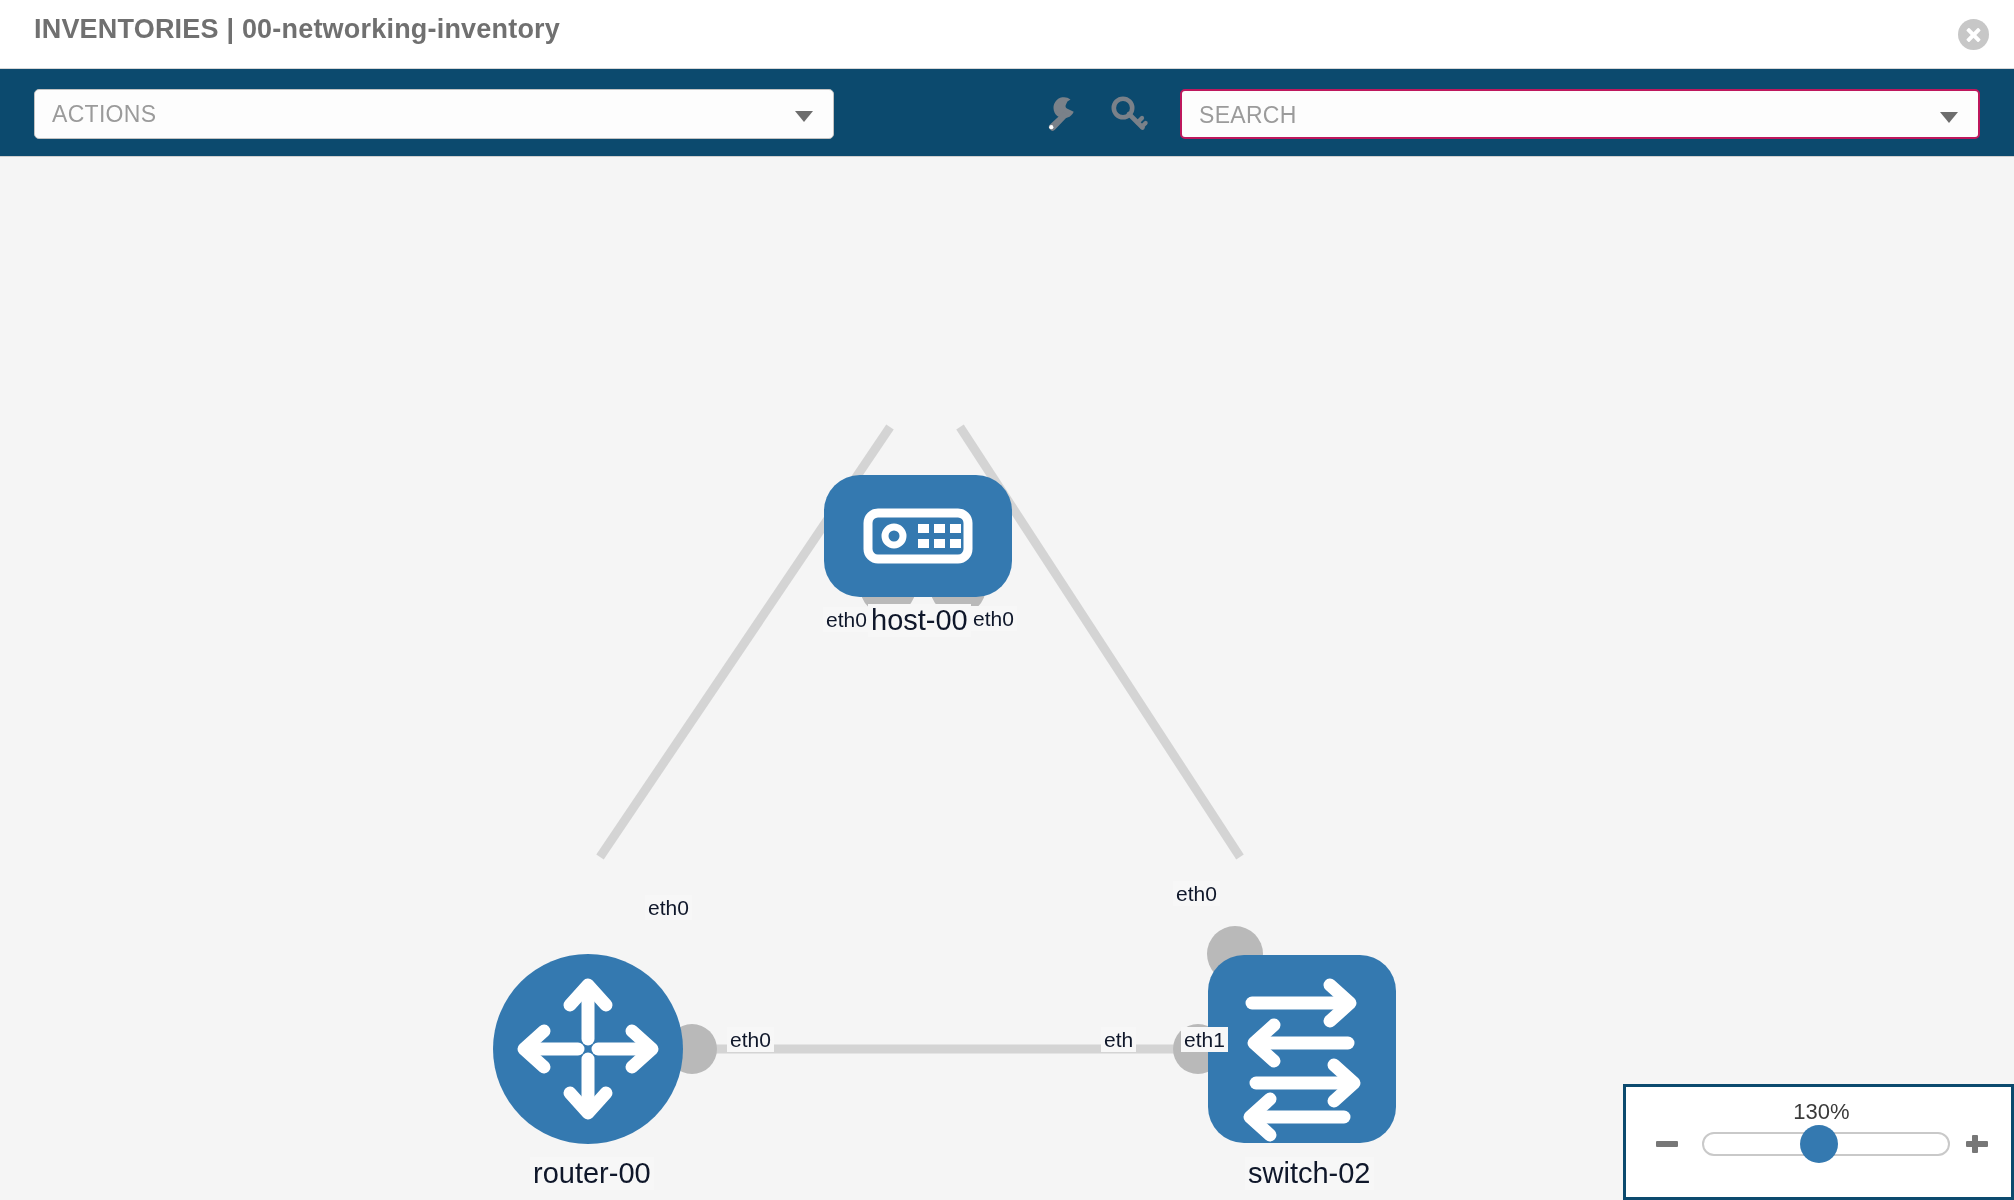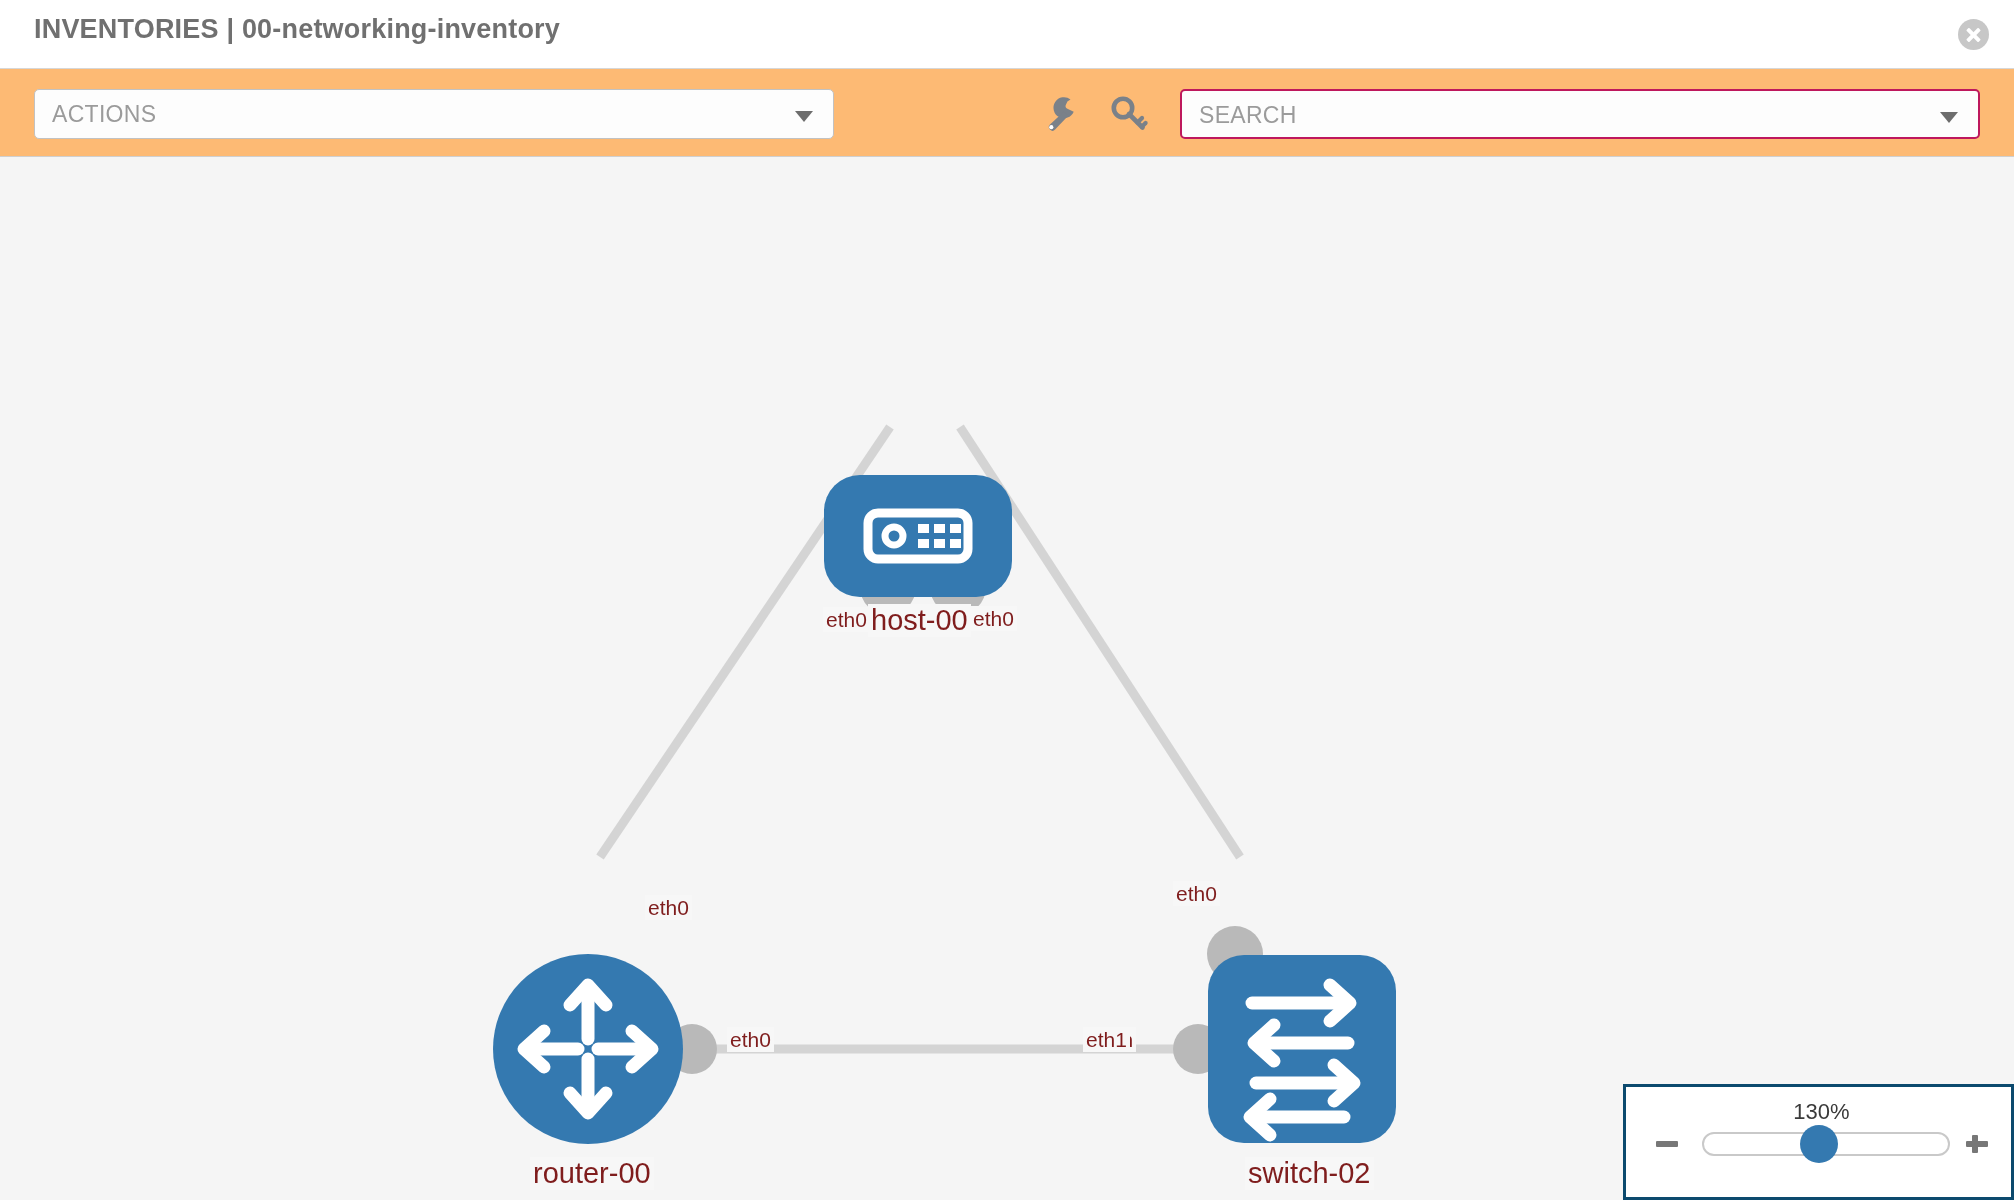--- a/index.html
+++ b/index.html
@@ -53,21 +53,21 @@
     border-radius: 1px;
   }
   .close-btn::before { transform: rotate(45deg); }
   .close-btn::after  { transform: rotate(-45deg); }
 
   
   .toolbar {
     position: absolute;
     left: 0; top: 69px;
     width: 2014px; height: 88px;
-    background: #fdba74;
+    background: #0c4a6e;
     border-bottom: 1px solid #cfcfcf;
   }
   .actions-select {
     position: absolute;
     left: 34px; top: 20px;
     width: 800px; height: 50px;
     background: #fdfdfd;
     border: 1px solid #c2c2c2;
     border-radius: 5px;
   }
@@ -124,21 +124,21 @@
   #topology-svg {
     position: absolute;
     left: 0; top: 0;
     width: 2014px; height: 1043px;
   }
 
   
   .lbl {
     position: absolute;
     background: #f7f7f7;
-    color: #7f1d1d;
+    color: #0f172a;
     white-space: nowrap;
     line-height: 1;
     padding: 2px 3px;
   }
   .lbl-node { font-size: 29px; }
   .lbl-port { font-size: 21px; }
 
   
   .zoom-widget {
     position: absolute;
@@ -301,21 +301,21 @@
     <div class="lbl lbl-port" style="left:823px; top:450px;">eth0</div>
     <div class="lbl lbl-node" style="left:868px; top:437px;margin-top:10px;">host-00</div>
     <div class="lbl lbl-port" style="left:970px; top:449px;">eth0</div>
 
     <div class="lbl lbl-port" style="left:645px; top:738px;">eth0</div>
     <div class="lbl lbl-port" style="left:727px; top:870px;">eth0</div>
     <div class="lbl lbl-node" style="left:530px; top:1000px;">router-00</div>
 
     <div class="lbl lbl-port" style="left:1173px; top:724px;">eth0</div>
     <div class="lbl lbl-port" style="left:1101px; top:870px;">eth</div>
-    <div class="lbl lbl-port" style="left:1083px; top:870px;">eth1</div>
+    <div class="lbl lbl-port" style="left:1181px; top:870px;">eth1</div>
     <div class="lbl lbl-node" style="left:1245px; top:1000px;">switch-02</div>
   </div>
 
   <div class="zoom-widget">
     <div class="zoom-pct">130%</div>
     <div class="zoom-minus"></div>
     <div class="zoom-track"></div>
     <div class="zoom-thumb"></div>
     <div class="zoom-plus"></div>
   </div>

